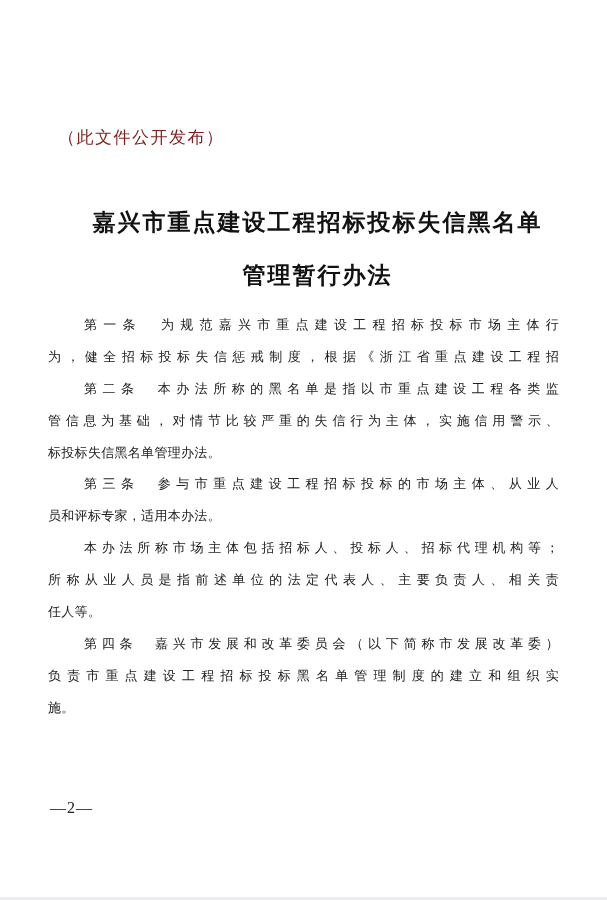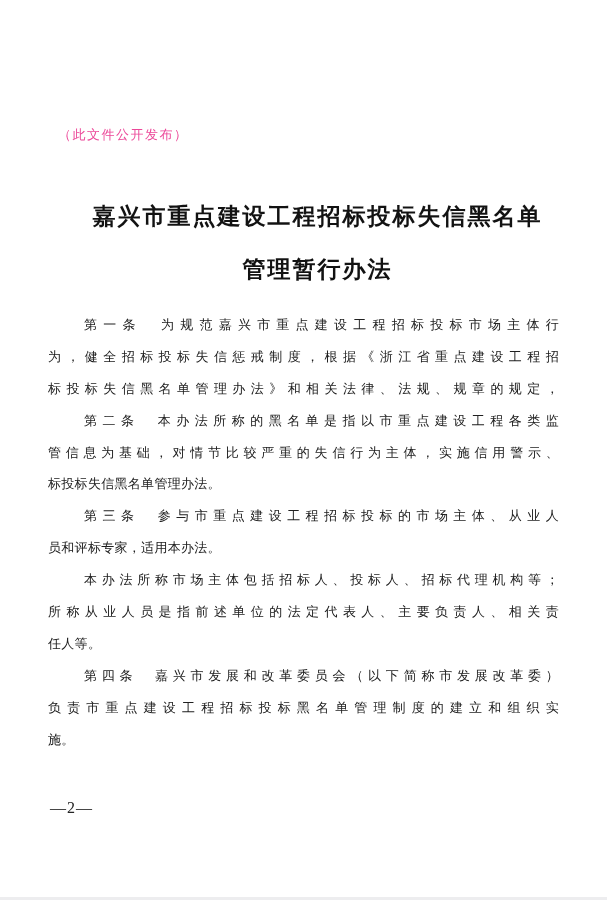--- a/index.html
+++ b/index.html
@@ -13,30 +13,30 @@
     height: 900px;
     background: #ffffff;
     overflow: hidden;
     font-family: "Liberation Serif", serif;
     color: #1f1f1f;
   }
   .release-note {
     position: absolute;
     top: 126px;
     left: 58px;
-    font-size: 13px;
+    font-size: 17px;
     letter-spacing: 1.5px;
-    color: #ec4899;
+    color: #7f1d1d;
   }
   .doc-title {
     position: absolute;
     top: 178px;
     left: 0;
     right: 0;
-    margin: 12px;
+    margin: 18px;
     text-align: center;
     font-family: "Liberation Sans", sans-serif;
     font-weight: 700;
     font-size: 23px;
     color: #121212;
     padding-left: 28px;
   }
   .title-line {
     display: block;
     line-height: 53px;
@@ -89,21 +89,20 @@
   <div class="release-note">（此文件公开发布）</div>
 
   <h1 class="doc-title">
     <span class="title-line">嘉兴市重点建设工程招标投标失信黑名单</span>
     <span class="title-line">管理暂行办法</span>
   </h1>
 
   <div class="doc-body" id="body-lines">
       <div class="body-line indent fill">第一条　为规范嘉兴市重点建设工程招标投标市场主体行</div>
       <div class="body-line fill">为，健全招标投标失信惩戒制度，根据《浙江省重点建设工程招</div>
-      <div class="body-line fill">标投标失信黑名单管理办法》和相关法律、法规、规章的规定，</div>
       <div class="body-line indent fill">第二条　本办法所称的黑名单是指以市重点建设工程各类监</div>
       <div class="body-line fill">管信息为基础，对情节比较严重的失信行为主体，实施信用警示、</div>
       <div class="body-line">标投标失信黑名单管理办法。</div>
       <div class="body-line indent fill">第三条　参与市重点建设工程招标投标的市场主体、从业人</div>
       <div class="body-line">员和评标专家，适用本办法。</div>
       <div class="body-line indent fill">本办法所称市场主体包括招标人、投标人、招标代理机构等；</div>
       <div class="body-line fill">所称从业人员是指前述单位的法定代表人、主要负责人、相关责</div>
       <div class="body-line">任人等。</div>
       <div class="body-line indent fill">第四条　嘉兴市发展和改革委员会（以下简称市发展改革委）</div>
       <div class="body-line fill">负责市重点建设工程招标投标黑名单管理制度的建立和组织实</div>

